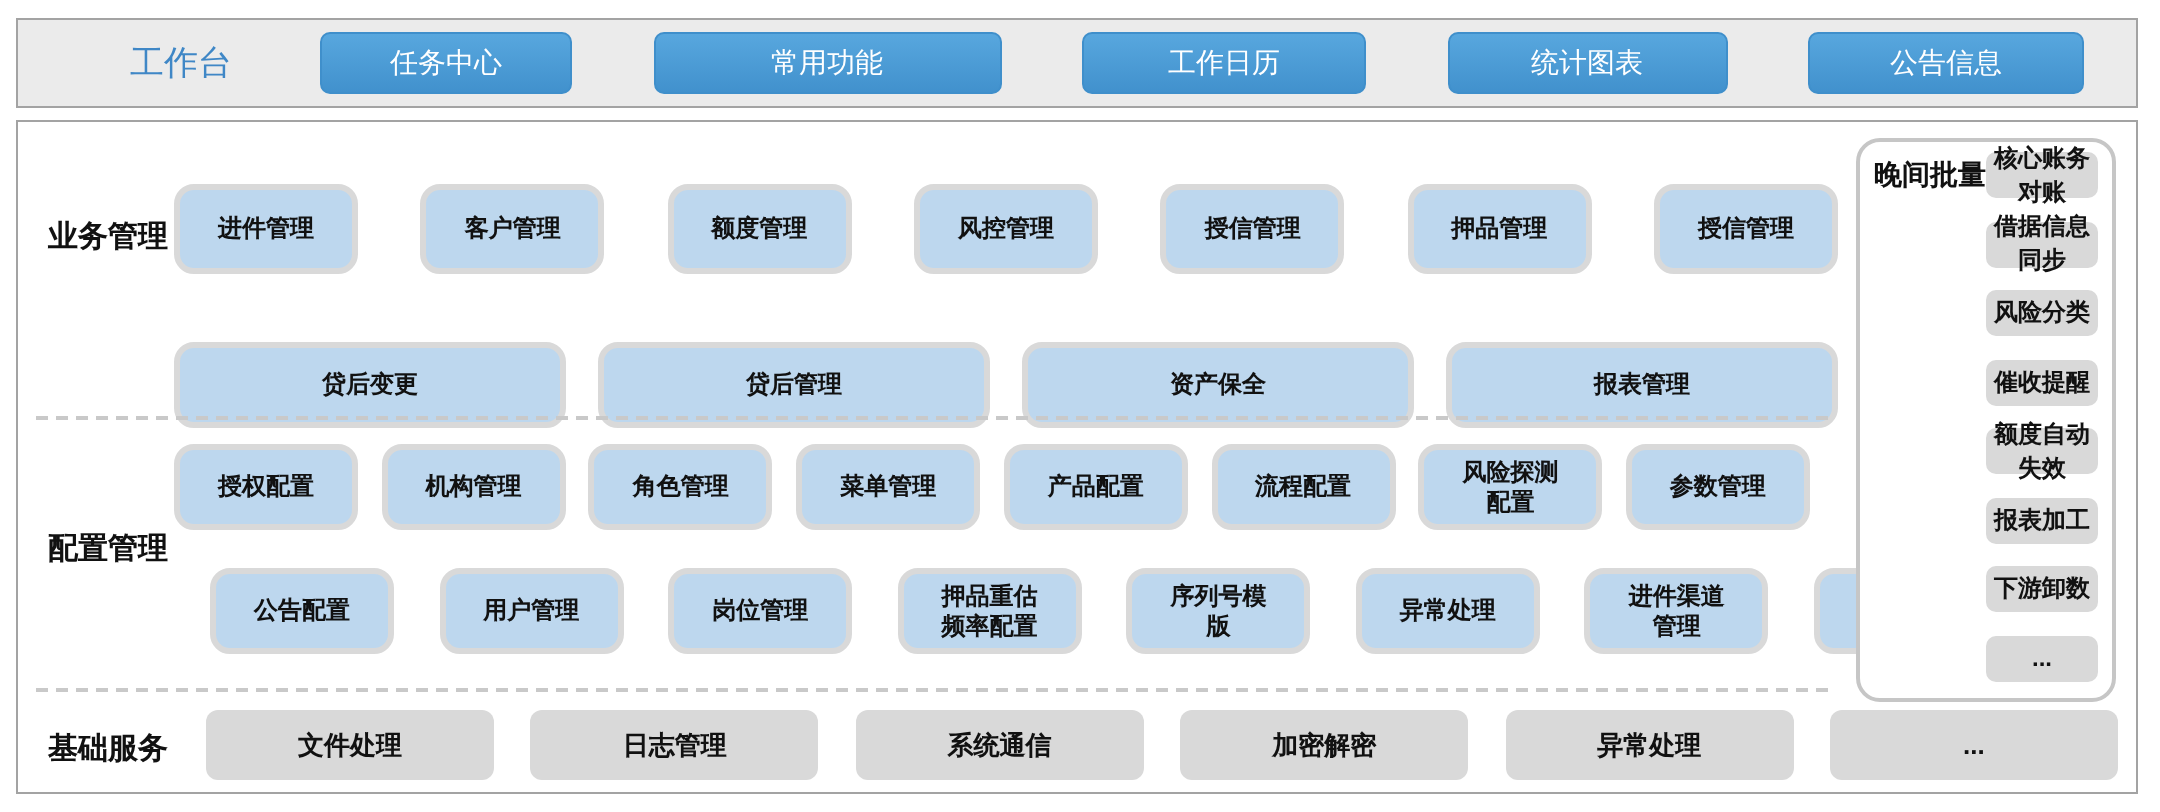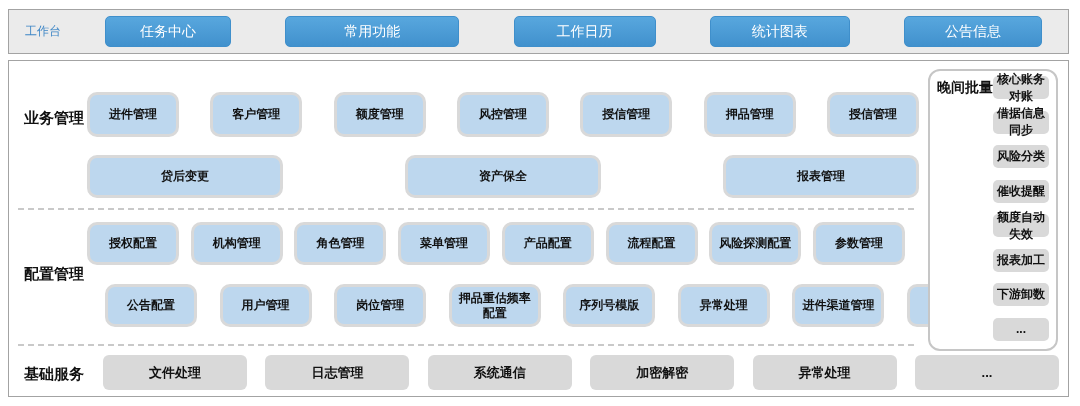--- a/index.html
+++ b/index.html
@@ -9,21 +9,21 @@
     font-family:"Liberation Sans","DejaVu Sans",sans-serif;
     color:#111;
   }
   
   .topbar{
     position:absolute;left:8px;top:9px;width:1061px;height:45px;
     background:#ebebeb;border:1px solid #a3a3a3;box-sizing:border-box;
     display:flex;align-items:center;padding:0 26px 0 16px;
   }
   .topbar-label{
-    color:var(--accent,#3f87c6);font-size:12px;margin-right:18px;white-space:nowrap;
+    color:var(--accent,#3f87c6);font-size:17px;margin-right:18px;white-space:nowrap;margin-left:40px;
   }
   .topbar-buttons{flex:1;display:flex;justify-content:space-between;align-items:center;padding-left:26px;}
   .topbtn{
     height:31px;border-radius:5px;box-sizing:border-box;
     background:linear-gradient(var(--btn-top,#58a7de),var(--btn-bottom,#4191cd));
     border:1px solid #3f8fcb;color:#fff;font-size:14px;
     display:flex;align-items:center;justify-content:center;white-space:nowrap;
   }
   .topbar-buttons > .topbtn:nth-child(1){width:126px;}
   .topbar-buttons > .topbtn:nth-child(2){width:174px;}
@@ -48,24 +48,24 @@
   .row-b1{left:78px;top:31px;width:832px;}
   .row-b2{left:78px;top:94px;width:832px;}
   .row-c1{left:78px;top:161px;width:818px;}
   .row-c2{left:96px;top:223px;width:894px;}
   .row-base{left:78px;top:294px;width:972px;}
 
   .box-blue{
     background:var(--tile,#bdd7ee);border:3px solid #d9d9d9;border-radius:10px;
     box-sizing:border-box;font-weight:bold;font-size:12px;line-height:1.2;
     display:flex;align-items:center;justify-content:center;text-align:center;
-    padding:2px 4px;color:#111;
+    padding:2px 16px;color:#111;
   }
   .row-b1 > div{width:92px;height:45px;}
-  .row-b2 > div{width:196px;height:43px;}
+  .row-b2 > div{width:196px;height:43px;margin-top:16px;}
   .row-c1 > div{width:92px;height:43px;}
   .row-c2 > div{width:92px;height:43px;}
 
   .box-gray{
     background:var(--gray,#d9d9d9);border-radius:6px;box-sizing:border-box;
     font-weight:bold;font-size:13px;
     display:flex;align-items:center;justify-content:center;text-align:center;color:#111;margin-left:16px;
   }
   .row-base > div{width:144px;height:35px;}
 
@@ -113,20 +113,21 @@
       <div class="box-blue">客户管理</div>
       <div class="box-blue">额度管理</div>
       <div class="box-blue">风控管理</div>
       <div class="box-blue">授信管理</div>
       <div class="box-blue">押品管理</div>
       <div class="box-blue">授信管理</div>
     </div>
 
   <div class="row row-b2">
       <div class="box-blue">贷后变更</div>
+      <div class="box-blue">贷后管理</div>
       <div class="box-blue">资产保全</div>
       <div class="box-blue">报表管理</div>
     </div>
 
   <div class="dash dash1"></div>
 
   <div class="row row-c1">
       <div class="box-blue">授权配置</div>
       <div class="box-blue">机构管理</div>
       <div class="box-blue">角色管理</div>

